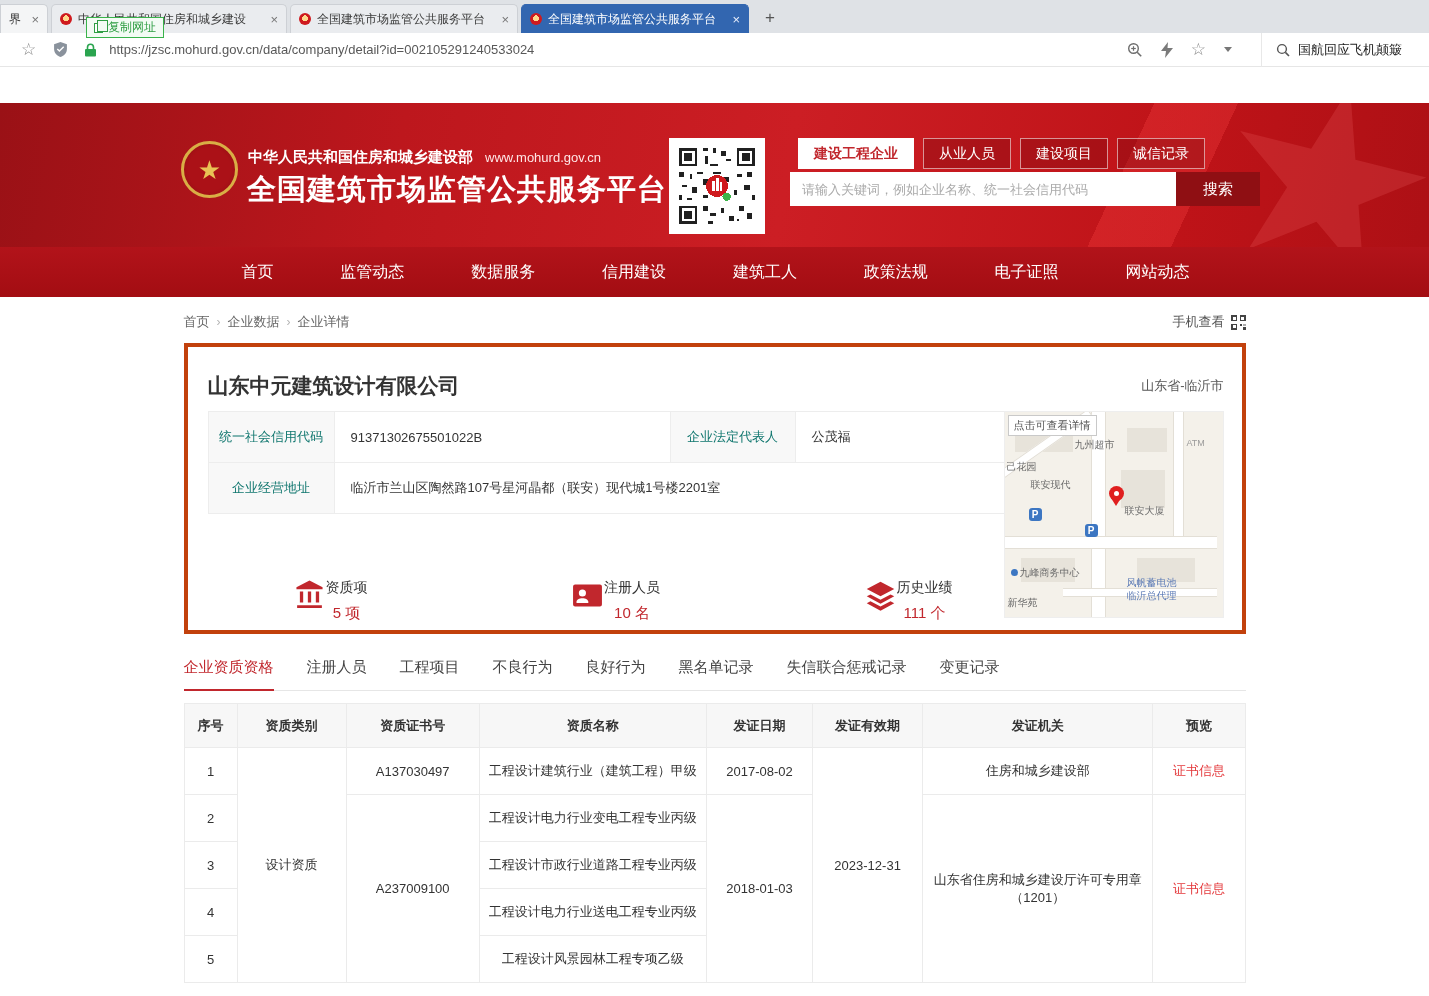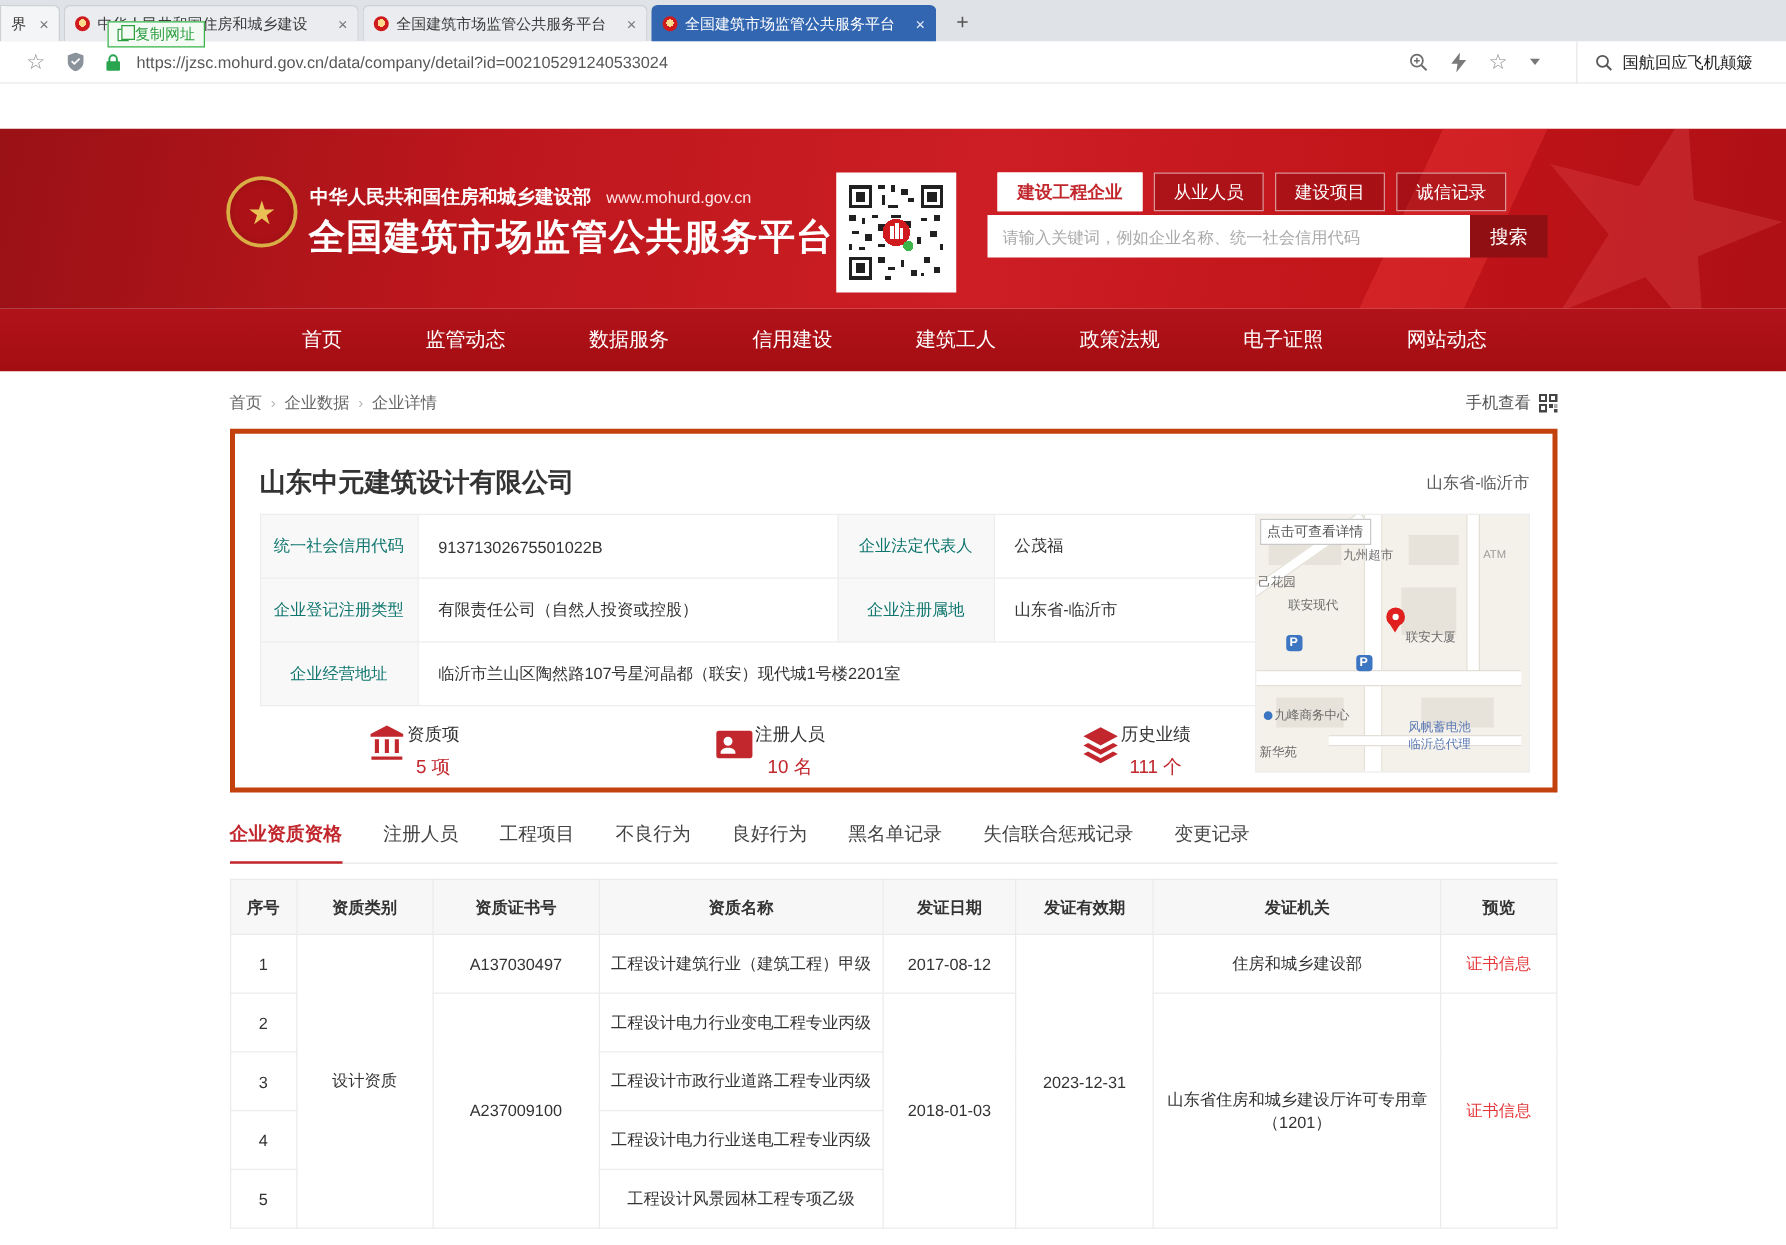--- a/index.html
+++ b/index.html
@@ -52,21 +52,21 @@
 .h-plat{position:absolute;left:247px;top:67px;z-index:2;color:#fff;font-size:29px;font-weight:bold;letter-spacing:1px}
 .qrbox{position:absolute;left:669px;top:35px;width:96px;height:96px;background:#fff;padding:5px;z-index:2}
 .stabs{position:absolute;left:798px;top:35px;display:flex;gap:9px;z-index:2}
 .stab{height:31px;padding:0 15px;display:flex;align-items:center;font-size:14px;color:#fff;cursor:pointer;
   background:rgba(110,8,12,.30);border:1px solid rgba(255,255,255,.55)}
 .stab.active{background:#fff;color:#c1272d;font-weight:bold;border-color:#fff}
 .srow{position:absolute;left:790px;top:69px;display:flex;z-index:2}
 .sinput{width:386px;height:34px;border:none;outline:none;padding:0 12px;font-size:13px;color:#333;background:#fff;
   font-family:"Liberation Sans","DejaVu Sans",sans-serif}
 .sinput::placeholder{color:#aaa}
-.sbtn{width:62px;height:34px;background:#8f0f13;color:#fff;font-size:15px;border:none;cursor:pointer;
+.sbtn{width:84px;height:34px;background:#8f0f13;color:#fff;font-size:15px;border:none;cursor:pointer;
   font-family:Liberation Serif, serif}
 
 
 .nav{height:50px;background:linear-gradient(#b2131a,#a30d12)}
 .nav-inner{width:1062px;height:100%;margin:0 auto;display:flex;align-items:center;justify-content:space-between;padding:0 56px 0 58px}
 .nav-item{color:#fff;font-size:16px;cursor:pointer;white-space:nowrap}
 
 
 .wrap{width:1062px;margin:16px auto 0}
 .crumbs{display:flex;align-items:center;font-size:13px;color:#666;height:18px}
@@ -103,21 +103,21 @@
 .pin::after{content:"";position:absolute;left:5px;top:5px;width:5px;height:5px;border-radius:50%;background:#fff}
 .pk{position:absolute;width:13px;height:13px;border-radius:3px;background:#3c76c2;color:#fff;font-size:10px;line-height:13px;text-align:center;z-index:3;font-weight:bold}
 .poi-dot{position:absolute;width:7px;height:7px;border-radius:50%;background:#3c76c2;z-index:3}
 .map-label{position:absolute;font-size:10px;color:#6b6b6b;white-space:pre-line;z-index:3;line-height:1.3}
 .map-label.blue{color:#5a79b5}
 .map-label.tiny{font-size:9px;color:#9a9a9a}
 
 
 .dtabs{margin-top:24px;border-bottom:1px solid #e6e6e6;display:flex;gap:33px}
 .dtab{font-size:15px;color:#444;padding-bottom:12px;cursor:pointer;white-space:nowrap}
-.dtab.active{color:#c1272d;font-weight:bold;border-bottom:2px solid #c1272d;margin-bottom:-1px}
+.dtab.active{color:#c1272d;font-weight:normal;border-bottom:2px solid #c1272d;margin-bottom:-1px}
 
 
 .qtable{margin-top:12px;width:100%;border-collapse:collapse;table-layout:fixed}
 .qtable th{background:#f7f7f7;height:44px;font-size:13px;color:#333;border:1px solid #ebebeb;font-weight:bold}
 .qtable td{height:47px;border:1px solid #ebebeb;font-size:13px;color:#333;text-align:center;padding:4px 8px}
 .cert-link{color:#e4393c;cursor:pointer}
 </style>
 </head>
 <body>
 
@@ -311,26 +311,20 @@
           <col style="width:220px">
         </colgroup>
       <tbody>
           <tr>
         <td class="lbl">统一社会信用代码</td>
         <td class="val">91371302675501022B</td>
         <td class="lbl">企业法定代表人</td>
         <td class="val">公茂福</td>
       </tr>
       <tr>
-        <td class="lbl">企业登记注册类型</td>
-        <td class="val">有限责任公司（自然人投资或控股）</td>
-        <td class="lbl">企业注册属地</td>
-        <td class="val">山东省-临沂市</td>
-      </tr>
-      <tr>
         <td class="lbl">企业经营地址</td>
         <td class="val" colspan="3">临沂市兰山区陶然路107号星河晶都（联安）现代城1号楼2201室</td>
       </tr>
     </tbody>
       </table>
 
     <div class="stats">
       <div class="stat">
         <svg viewBox="0 0 24 24">
             <path fill="#c1272d" d="M3 21h18v-2H3v2zM5 17h2.4V9H5v8zm5.8 0h2.4V9h-2.4v8zm5.8 0H19V9h-2.4v8zM12 1 2.5 6v1.5h19V6L12 1z"></path>
@@ -421,21 +415,21 @@
       <th>发证日期</th>
       <th>发证有效期</th>
       <th>发证机关</th>
       <th>预览</th>
     </tr>
     <tr>
       <td>1</td>
       <td rowspan="5">设计资质</td>
       <td>A137030497</td>
       <td>工程设计建筑行业（建筑工程）甲级</td>
-      <td>2017-08-12</td>
+      <td>2017-08-02</td>
       <td rowspan="5">2023-12-31</td>
       <td>住房和城乡建设部</td>
       <td><span class="cert-link">证书信息</span></td>
     </tr>
     <tr>
       <td>2</td>
       <td rowspan="4">A237009100</td>
       <td>工程设计电力行业变电工程专业丙级</td>
       <td rowspan="4">2018-01-03</td>
       <td rowspan="4">山东省住房和城乡建设厅许可专用章（1201）</td>

